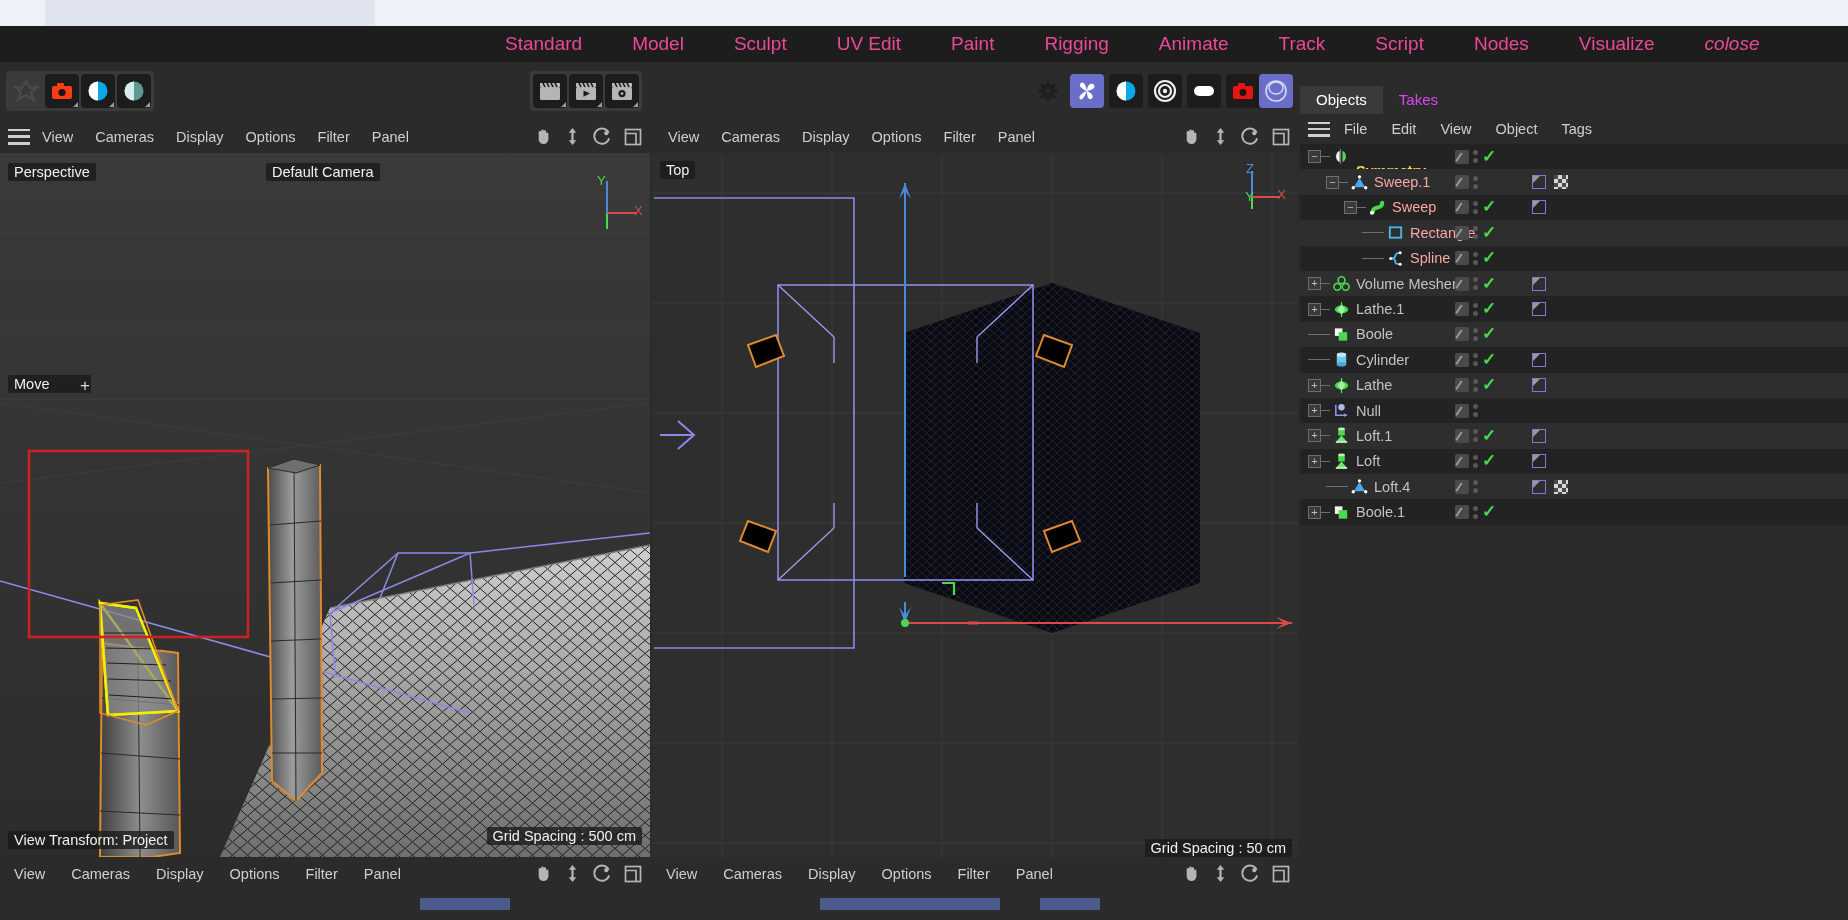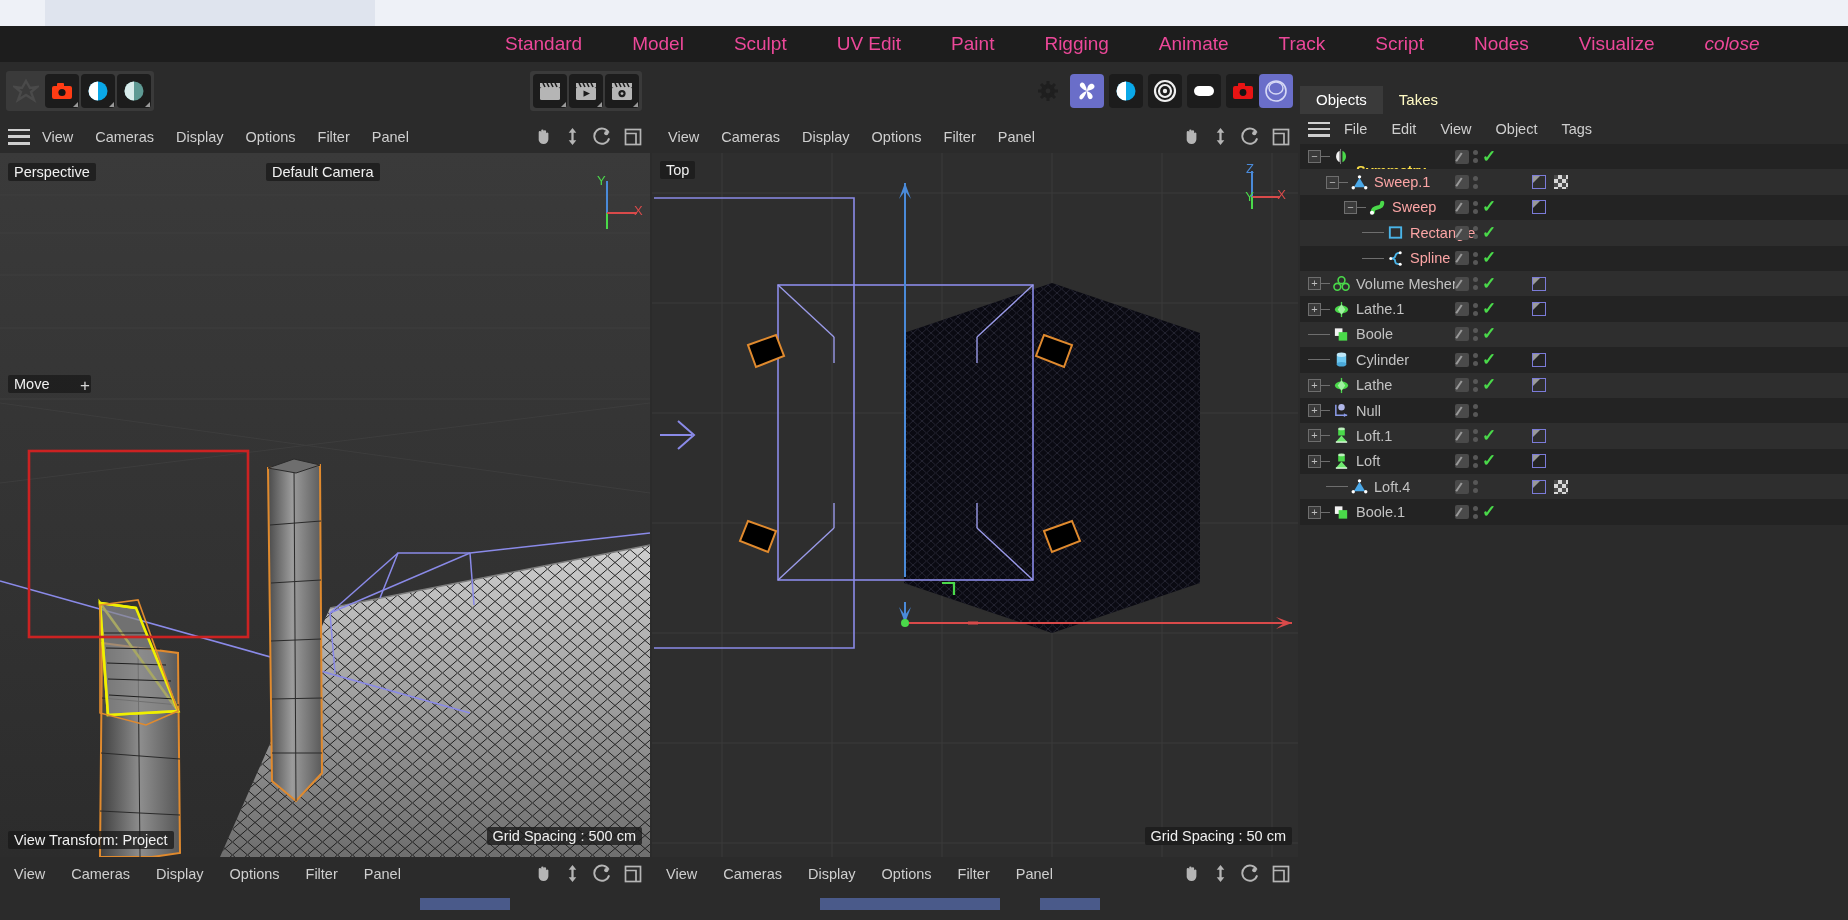--- a/index.html
+++ b/index.html
@@ -62,21 +62,21 @@
               background:#2b2b2b; display:flex; align-items:center;
               padding-left:14px; }
   .vp-menu-bottom .mi { color:#cfcfcf; font-size:14.5px; margin-right:26px;
               cursor:pointer; }
 
   
   #om { position:absolute; left:1300px; top:84px; width:548px; height:836px;
         background:#2b2b2b; }
   #om-tabs { height:30px; display:flex; align-items:flex-end; }
   .om-tab { font-size:15px; padding:5px 16px 6px 16px; cursor:pointer;
-        color:#fef9c3; }
+        color:#d946ef; }
   .om-tab.active { background:#3a3a3a; color:#ffffff; }
   #om-menu { height:30px; background:#2b2b2b; display:flex; align-items:center;
         padding-left:8px; }
   #om-menu .burger { width:22px; height:15px; display:flex; flex-direction:column;
         justify-content:space-between; margin-right:14px; cursor:pointer; }
   #om-menu .burger i { display:block; height:2.5px; background:#cfcfcf; }
   #om-menu .mi { color:#cfcfcf; font-size:14.5px; margin-right:24px; cursor:pointer; }
 
   #om-list { position:relative; }
   .om-row { height:25.4px; display:flex; align-items:center; position:relative;
@@ -524,21 +524,21 @@
       <path d="M290 430 L302 430 L302 442" fill="none" stroke="#4ad94a" stroke-width="2.2"></path>
 
       <g>
         <path d="M600 18 L600 44" stroke="#4a8ad9" stroke-width="2"></path>
         <path d="M600 44 L628 44" stroke="#d94a4a" stroke-width="2"></path>
         <path d="M600 44 L600 56" stroke="#4ad94a" stroke-width="2"></path>
       </g>
     </svg>
 
     <span class="vp-label" style="left:8px; top:8px;">Top</span>
-    <span class="vp-label" style="right:6px; bottom:12px;">Grid Spacing : 50 cm</span>
+    <span class="vp-label" style="right:6px; bottom:0;">Grid Spacing : 50 cm</span>
     <span style="position:absolute; right:44px; top:8px; color:#4a8ad9; font-size:13px;">Z</span>
     <span style="position:absolute; right:44px; top:36px; color:#4ad94a; font-size:13px;">Y</span>
     <span style="position:absolute; right:12px; top:34px; color:#d94a4a; font-size:13px;">X</span>
   </div>
 
   <div class="vp-menu-bottom">
     <div class="mi">View</div>
     <div class="mi">Cameras</div>
     <div class="mi">Display</div>
     <div class="mi">Options</div>

